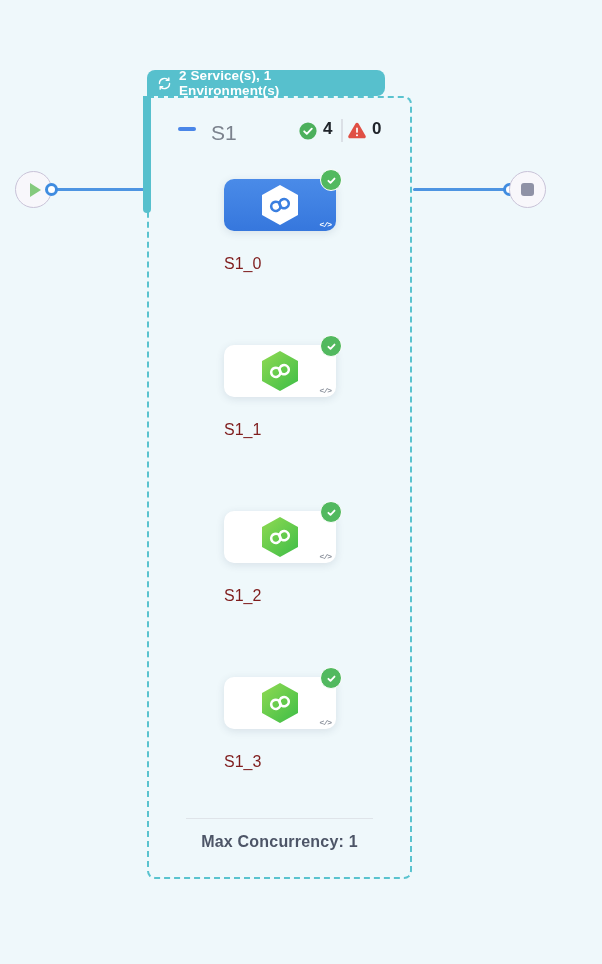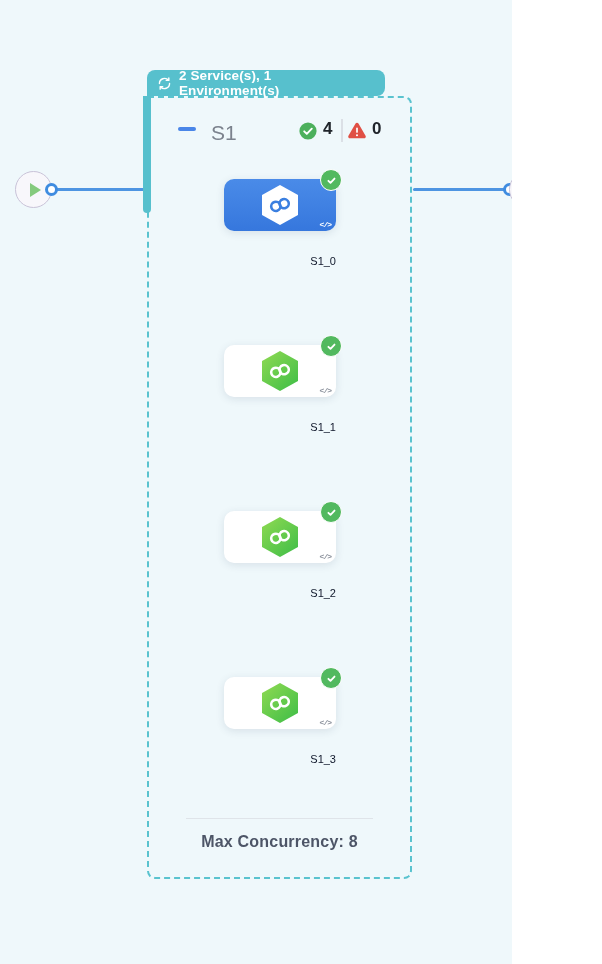--- a/index.html
+++ b/index.html
@@ -1,21 +1,21 @@
 <!DOCTYPE html>
 <html><head>
 <meta charset="utf-8">
 <style>
   * { margin: 0; padding: 0; box-sizing: border-box; }
   html, body { background: #ffffff; }
   body { font-family: "Liberation Sans", sans-serif; }
 
   .canvas {
     position: relative;
-    width: 512px;
+    width: 602px;
     height: 964px;
     background: #EFF8FB;
     overflow: hidden;
   }
 
   
   .terminal-node {
     position: absolute;
     width: 37px; height: 37px;
     border-radius: 50%;
@@ -156,22 +156,22 @@
   .code-icon {
     position: absolute; right: 5px; bottom: 2px;
     font-size: 8px; font-weight: 700;
     color: #8B919C; letter-spacing: -1px;
     font-family: "Liberation Mono", monospace;
   }
   .exec-node.selected .code-icon { color: #ffffff; }
 
   .exec-label {
     position: absolute; left: 0; top: 76px;
-    width: 112px; text-align: right;
-    font-size: 11px; font-weight: 500; color: #0f172a;
+    width: 112px; text-align: left;
+    font-size: 16px; font-weight: 500; color: #7f1d1d;
   }
 
   
   .stage-footer-divider {
     position: absolute; left: 186px; top: 818px;
     width: 187px; height: 1px; background: #DFE4E9;
   }
   .max-concurrency {
     position: absolute; left: 147px; top: 833px;
     width: 265px; text-align: center;
@@ -218,21 +218,21 @@
   <div class="success-count">4</div>
   <div class="count-divider"></div>
   <svg class="status-error-icon" viewBox="0 0 20 18">
     <path d="M8.55 1.45 a1.7 1.7 0 0 1 2.9 0 l7.1 12.3 a1.7 1.7 0 0 1 -1.45 2.55 H2.9 a1.7 1.7 0 0 1 -1.45 -2.55 Z" fill="#E05045"></path>
     <rect x="9.15" y="5.6" width="1.7" height="5.2" rx="0.85" fill="#ffffff"></rect>
     <circle cx="10" cy="13.2" r="1.05" fill="#ffffff"></circle>
   </svg>
   <div class="error-count">0</div>
 
   <div class="stage-footer-divider"></div>
-  <div class="max-concurrency">Max Concurrency: 8</div>
+  <div class="max-concurrency">Max Concurrency: 1</div>
 
 <div class="exec-node selected" style="top: 179px;">
       <div class="exec-card">
         <div class="hexagon">
           <svg class="infinity-icon" viewBox="0 0 24 16" fill="none" stroke="currentColor" stroke-width="2.6">
             <circle cx="7.6" cy="8" r="4.6"></circle>
             <circle cx="16.4" cy="8" r="4.6"></circle>
           </svg>
         </div>
         <div class="card-status-dot">

